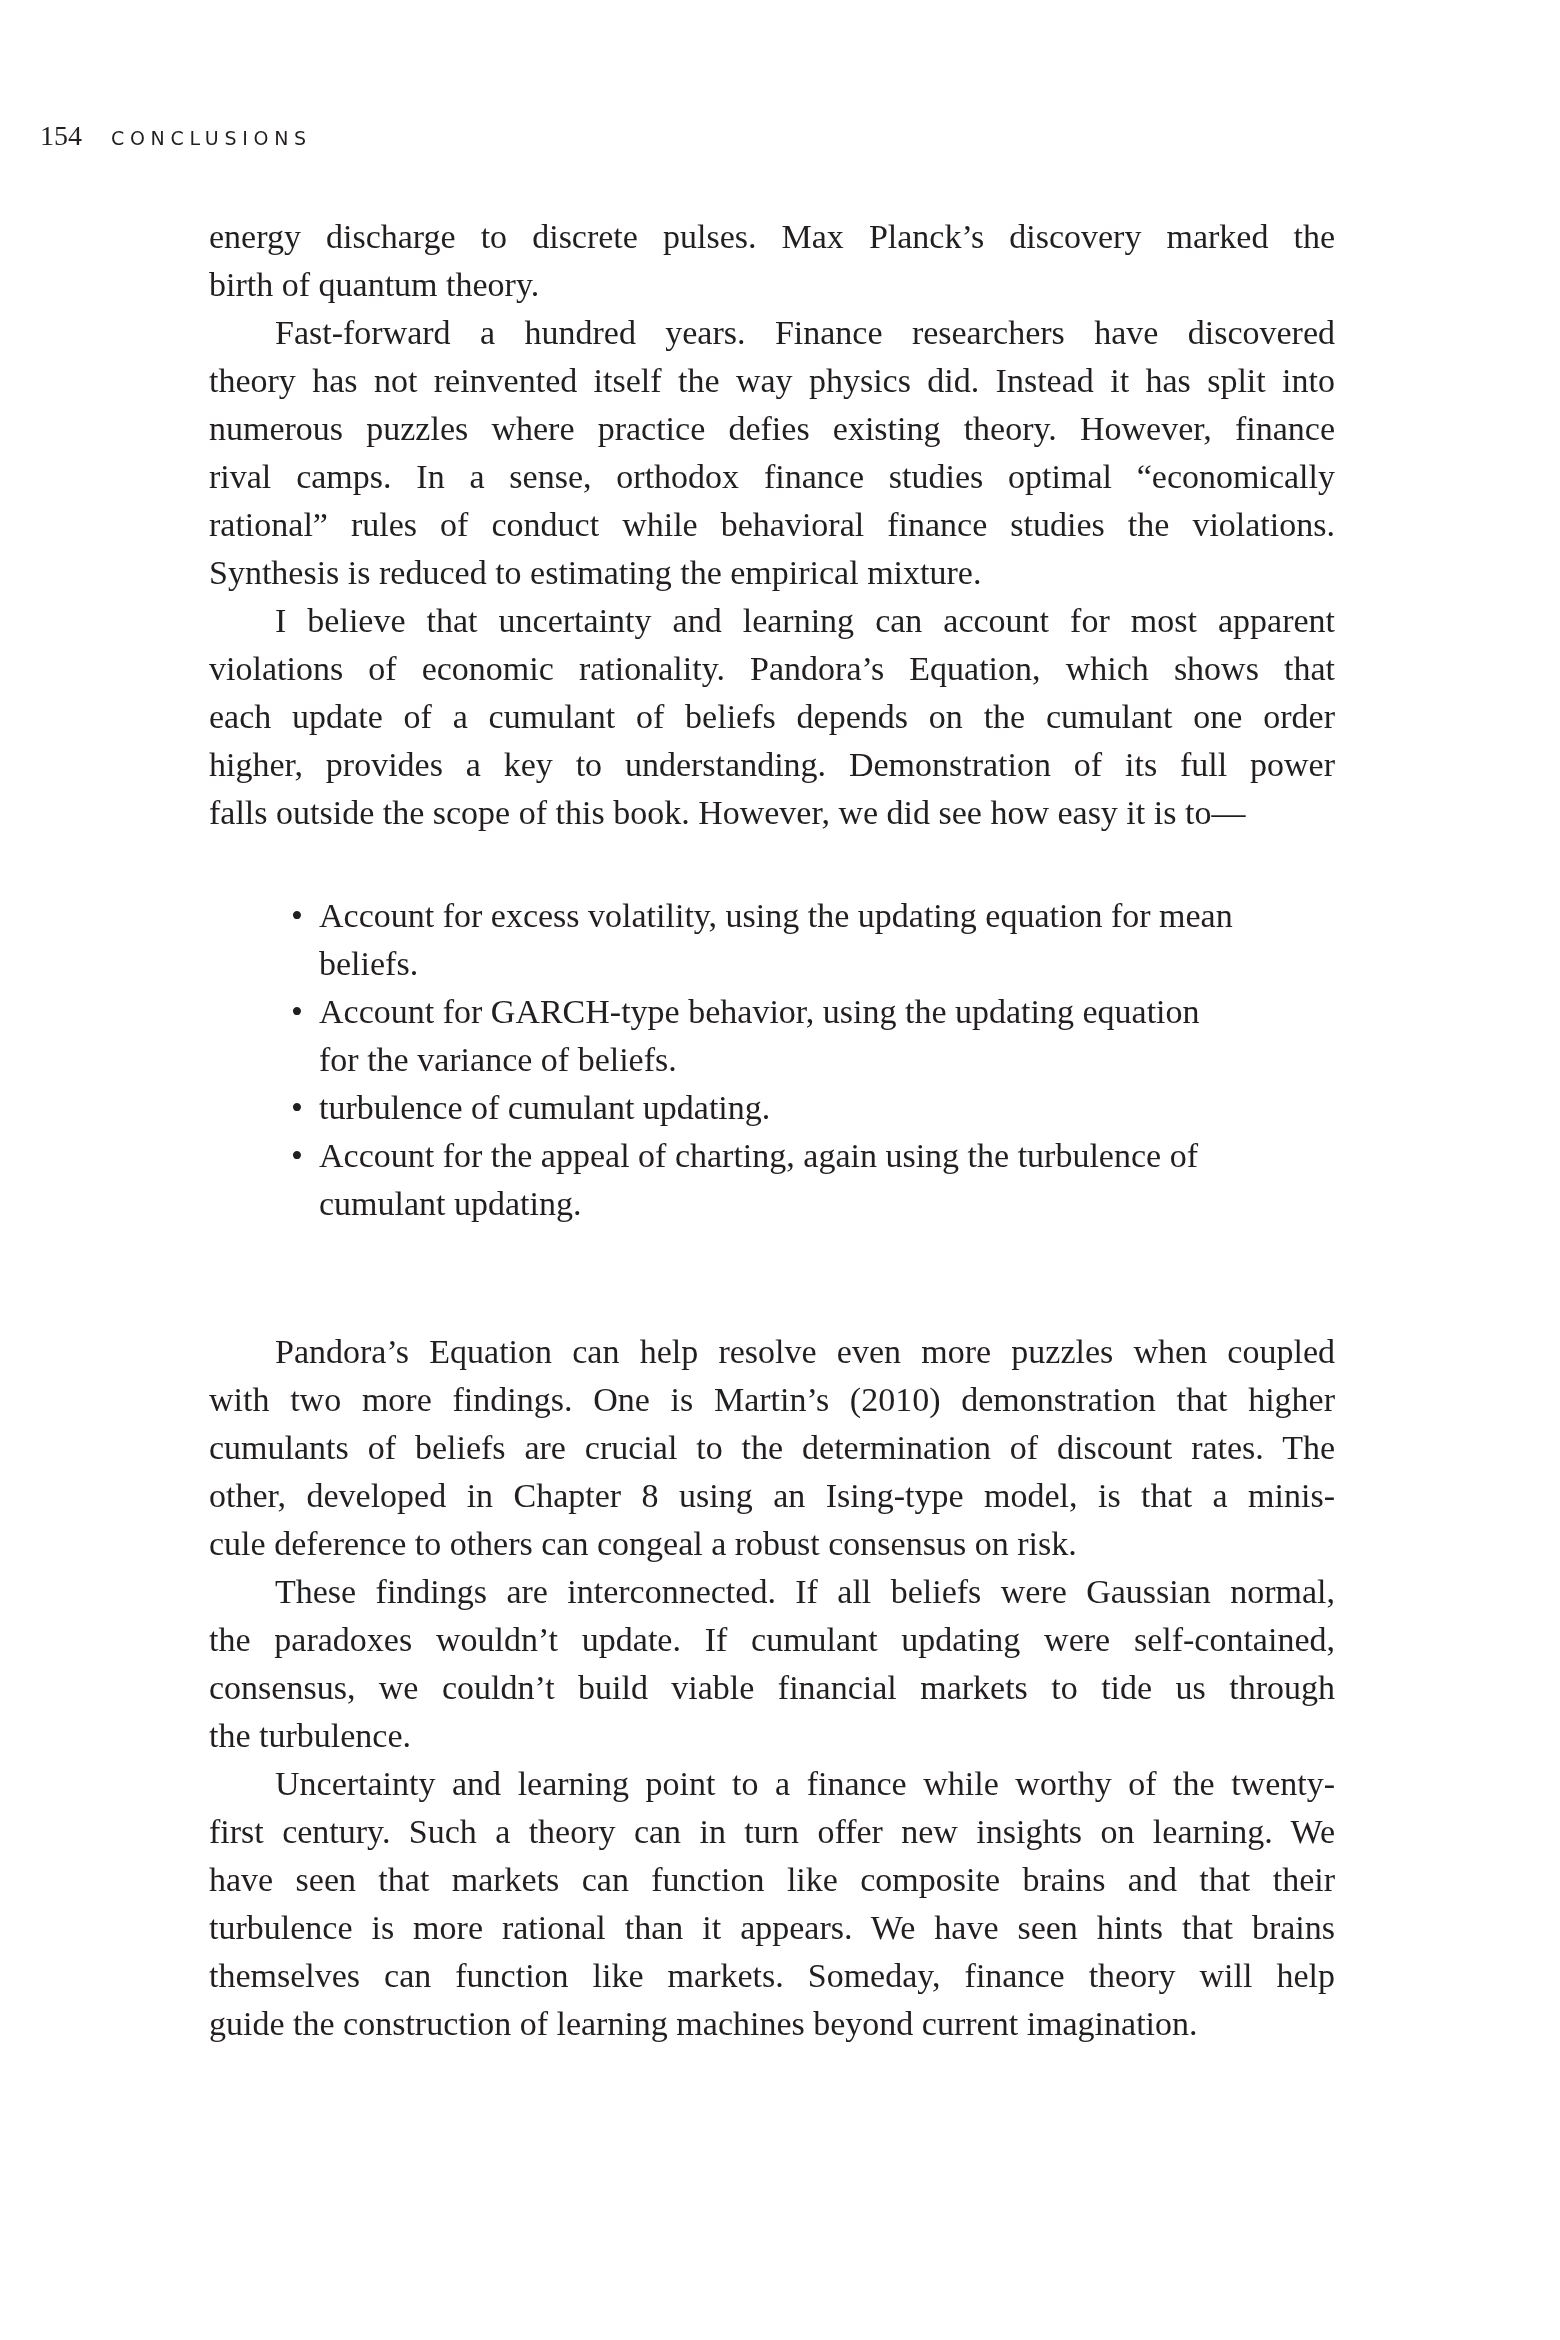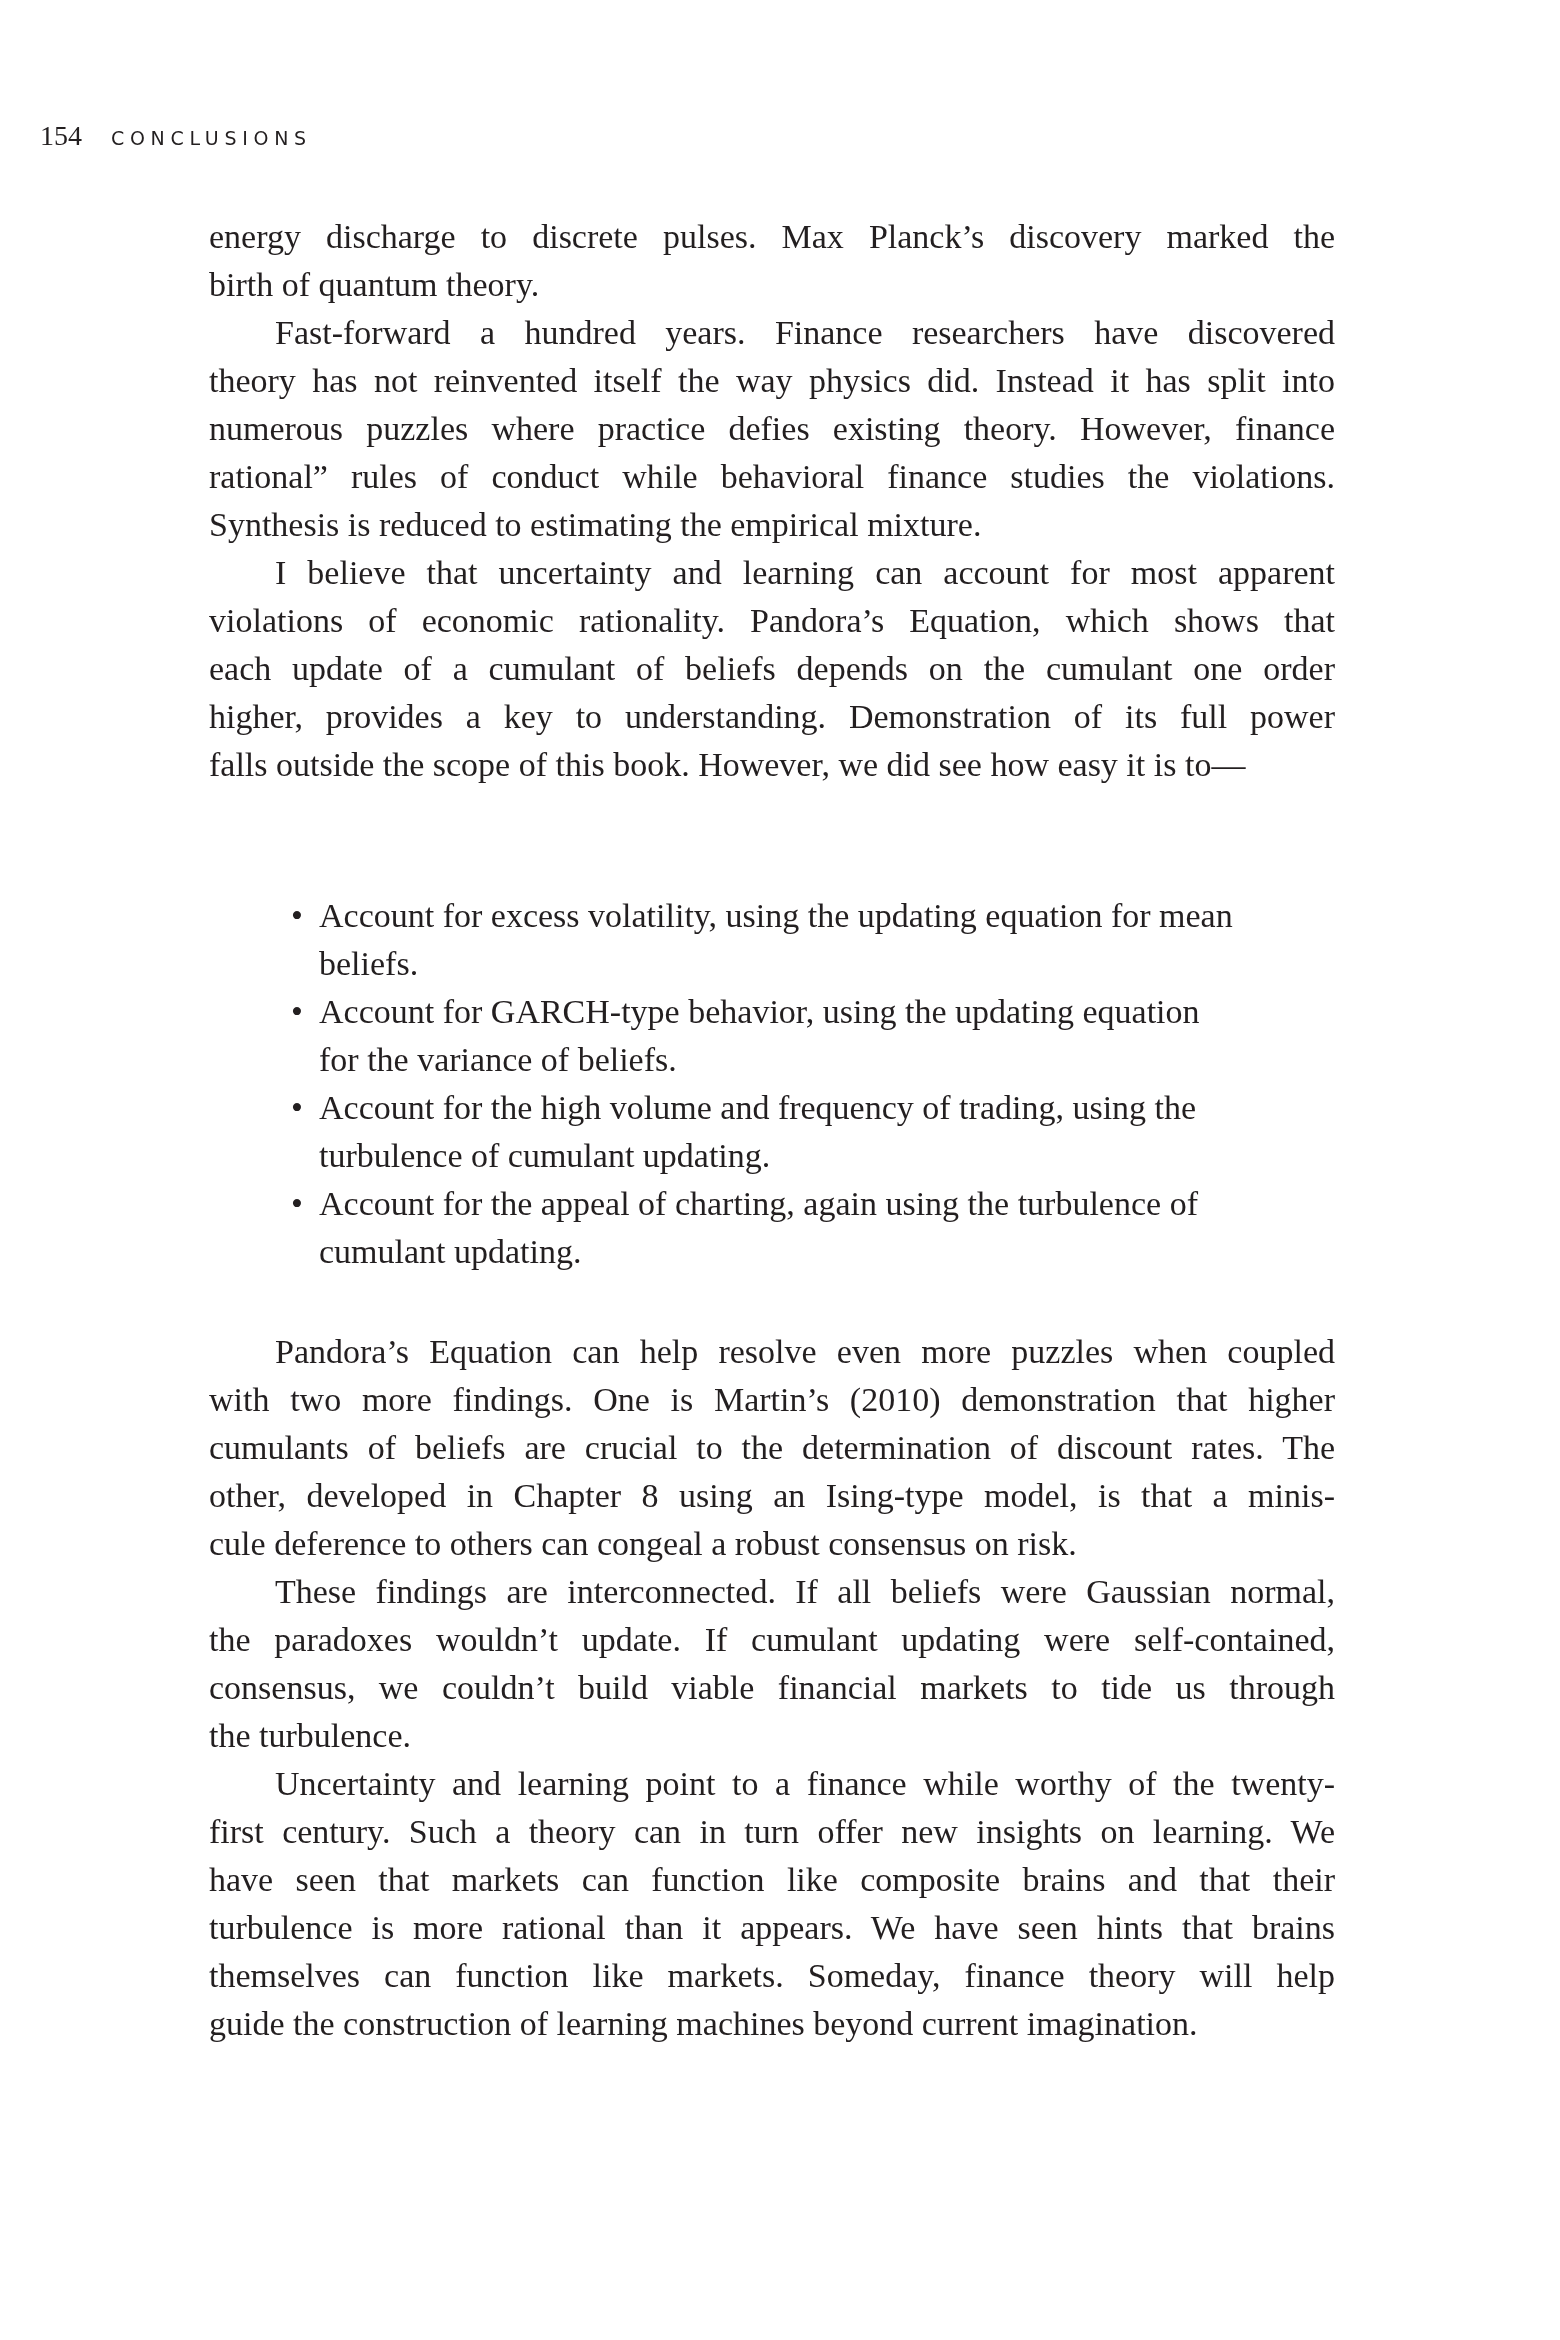--- a/index.html
+++ b/index.html
@@ -33,20 +33,21 @@
     <span class="folio">154</span>
     <span class="chapter-title">CONCLUSIONS</span>
   </div>
 
   <div class="text-block" style="top: 213px;">
     <span class="line">energy discharge to discrete pulses. Max Planck’s discovery marked the</span>
     <span class="line last">birth of quantum theory.</span>
     <span class="line indent">Fast-forward a hundred years. Finance researchers have discovered</span>
     <span class="line">theory has not reinvented itself the way physics did. Instead it has split into</span>
     <span class="line">numerous puzzles where practice defies existing theory. However, finance</span>
+    <span class="line">rival camps. In a sense, orthodox finance studies optimal “economically</span>
     <span class="line">rational” rules of conduct while behavioral finance studies the violations.</span>
     <span class="line last">Synthesis is reduced to estimating the empirical mixture.</span>
     <span class="line indent">I believe that uncertainty and learning can account for most apparent</span>
     <span class="line">violations of economic rationality. Pandora’s Equation, which shows that</span>
     <span class="line">each update of a cumulant of beliefs depends on the cumulant one order</span>
     <span class="line">higher, provides a key to understanding. Demonstration of its full power</span>
     <span class="line last">falls outside the scope of this book. However, we did see how easy it is to—</span>
   </div>
 
   <div class="bullets" style="top: 892px;">
@@ -55,21 +56,20 @@
       <span class="bline">Account for excess volatility, using the updating equation for mean</span>
       <span class="bline">beliefs.</span>
     </div>
     <div class="bullet-item">
       <span class="dot">•</span>
       <span class="bline">Account for GARCH-type behavior, using the updating equation</span>
       <span class="bline">for the variance of beliefs.</span>
     </div>
     <div class="bullet-item">
       <span class="dot">•</span>
-      <span class="bline">Account for the high volume and frequency of trading, using the</span>
       <span class="bline">turbulence of cumulant updating.</span>
     </div>
     <div class="bullet-item">
       <span class="dot">•</span>
       <span class="bline">Account for the appeal of charting, again using the turbulence of</span>
       <span class="bline">cumulant updating.</span>
     </div>
   </div>
 
   <div class="text-block" style="top: 1328px;">

